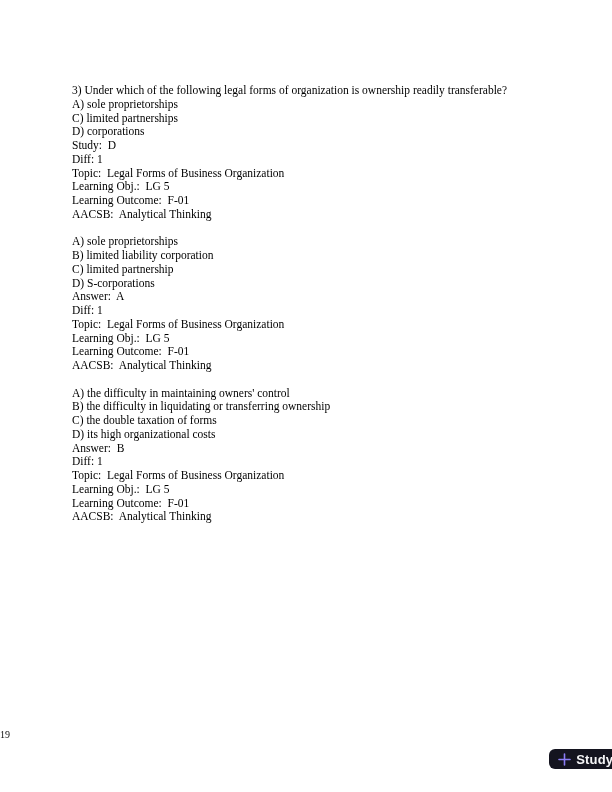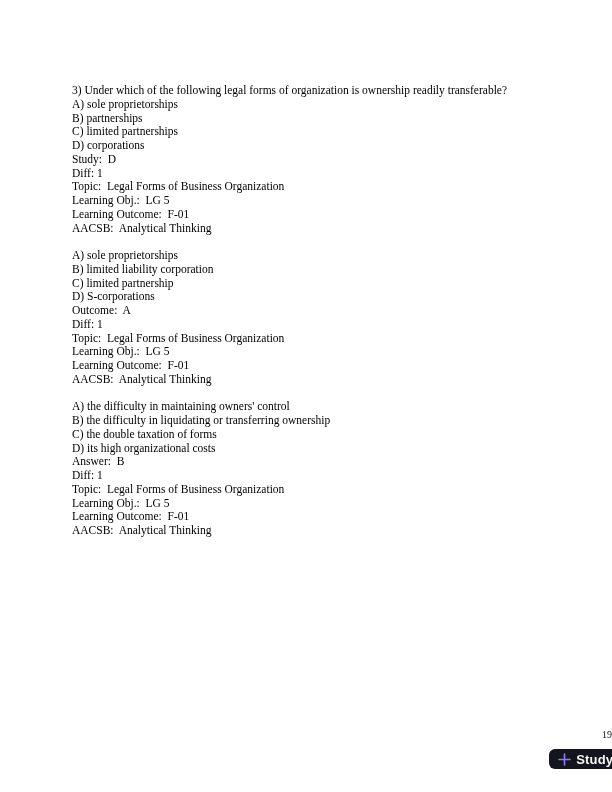--- a/index.html
+++ b/index.html
@@ -30,21 +30,21 @@
     color: #000000;
   }
   .question-block {
     margin-bottom: 13.75px;
   }
   .page-number {
     position: absolute;
     top: 729px;
     left: 0;
     width: 612px;
-    text-align: right;
+    text-align: left;
     font-size: 10px;
     line-height: 12px;
     color: #111111;
   }
   .brand-badge {
     position: absolute;
     top: 749px;
     right: 12px;
     height: 20px;
     padding: 0 9px;
@@ -79,37 +79,36 @@
 </head>
 <body>
 
 <div class="page">
 
   <div class="content">
 
     <div class="question-block">
       <div class="line">3) Under which of the following legal forms of organization is ownership readily transferable?</div>
       <div class="line">A) sole proprietorships</div>
-      <div class="line">B) partnerships</div>
       <div class="line">C) limited partnerships</div>
       <div class="line">D) corporations</div>
       <div class="line">Study:  D</div>
       <div class="line">Diff: 1</div>
       <div class="line">Topic:  Legal Forms of Business Organization</div>
       <div class="line">Learning Obj.:  LG 5</div>
       <div class="line">Learning Outcome:  F-01</div>
       <div class="line">AACSB:  Analytical Thinking</div>
     </div>
 
     <div class="question-block">
       <div class="line">A) sole proprietorships</div>
       <div class="line">B) limited liability corporation</div>
       <div class="line">C) limited partnership</div>
       <div class="line">D) S-corporations</div>
-      <div class="line">Outcome:  A</div>
+      <div class="line">Answer:  A</div>
       <div class="line">Diff: 1</div>
       <div class="line">Topic:  Legal Forms of Business Organization</div>
       <div class="line">Learning Obj.:  LG 5</div>
       <div class="line">Learning Outcome:  F-01</div>
       <div class="line">AACSB:  Analytical Thinking</div>
     </div>
 
     <div class="question-block">
       <div class="line">A) the difficulty in maintaining owners' control</div>
       <div class="line">B) the difficulty in liquidating or transferring ownership</div>

